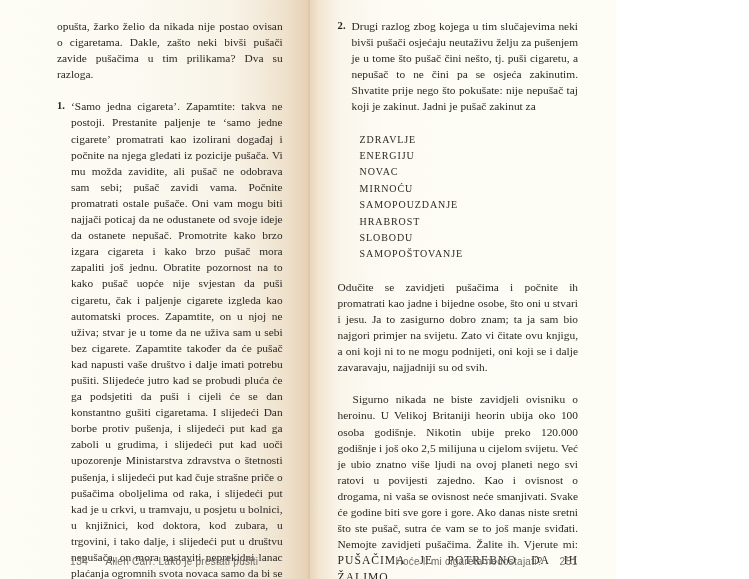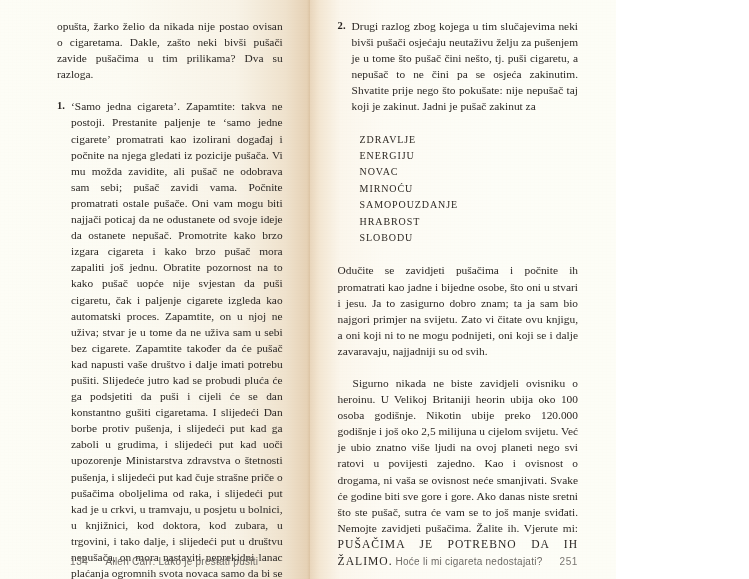--- a/index.html
+++ b/index.html
@@ -198,20 +198,21 @@
     </div>
 
     <ul class="caps-list">
       <li>ZDRAVLJE</li>
       <li>ENERGIJU</li>
       <li>NOVAC</li>
       <li>MIRNOĆU</li>
       <li>SAMOPOUZDANJE</li>
       <li>HRABROST</li>
       <li>SLOBODU</li>
+      <li>SAMOPOŠTOVANJE</li>
     </ul>
 
     <div class="block-gap"></div>
 
     <p class="body-text">Odučite se zavidjeti pušačima i počnite ih promatrati kao jadne i bijedne osobe, što oni u stvari i jesu. Ja to zasigurno dobro znam; ta ja sam bio najgori primjer na svijetu. Zato vi čitate ovu knjigu, a oni koji ni to ne mogu podnijeti, oni koji se i dalje zavaravaju, najjadniji su od svih.</p>
 
     <p class="body-text para-indent"><span>Sigurno nikada ne biste zavidjeli ovisniku o heroinu. U Velikoj Britaniji heorin ubija oko 100 osoba godišnje. Nikotin ubije preko 120.000 godišnje i još oko 2,5 milijuna u cijelom svijetu. Već je ubio znatno više ljudi na ovoj planeti nego svi ratovi u povijesti zajedno. Kao i ovisnost o drogama, ni vaša se ovisnost neće smanjivati. Svake će godine biti sve gore i gore. Ako danas niste sretni što ste pušač, sutra će vam se to još manje sviđati. Nemojte zavidjeti pušačima. Žalite ih. Vjerute mi: </span><span class="smallcaps-emph">PUŠAČIMA JE POTREBNO DA IH ŽALIMO.</span></p>
 
     <div class="footer footer-right">
       <span class="chapter-title">Hoće li mi cigareta nedostajati?</span>

